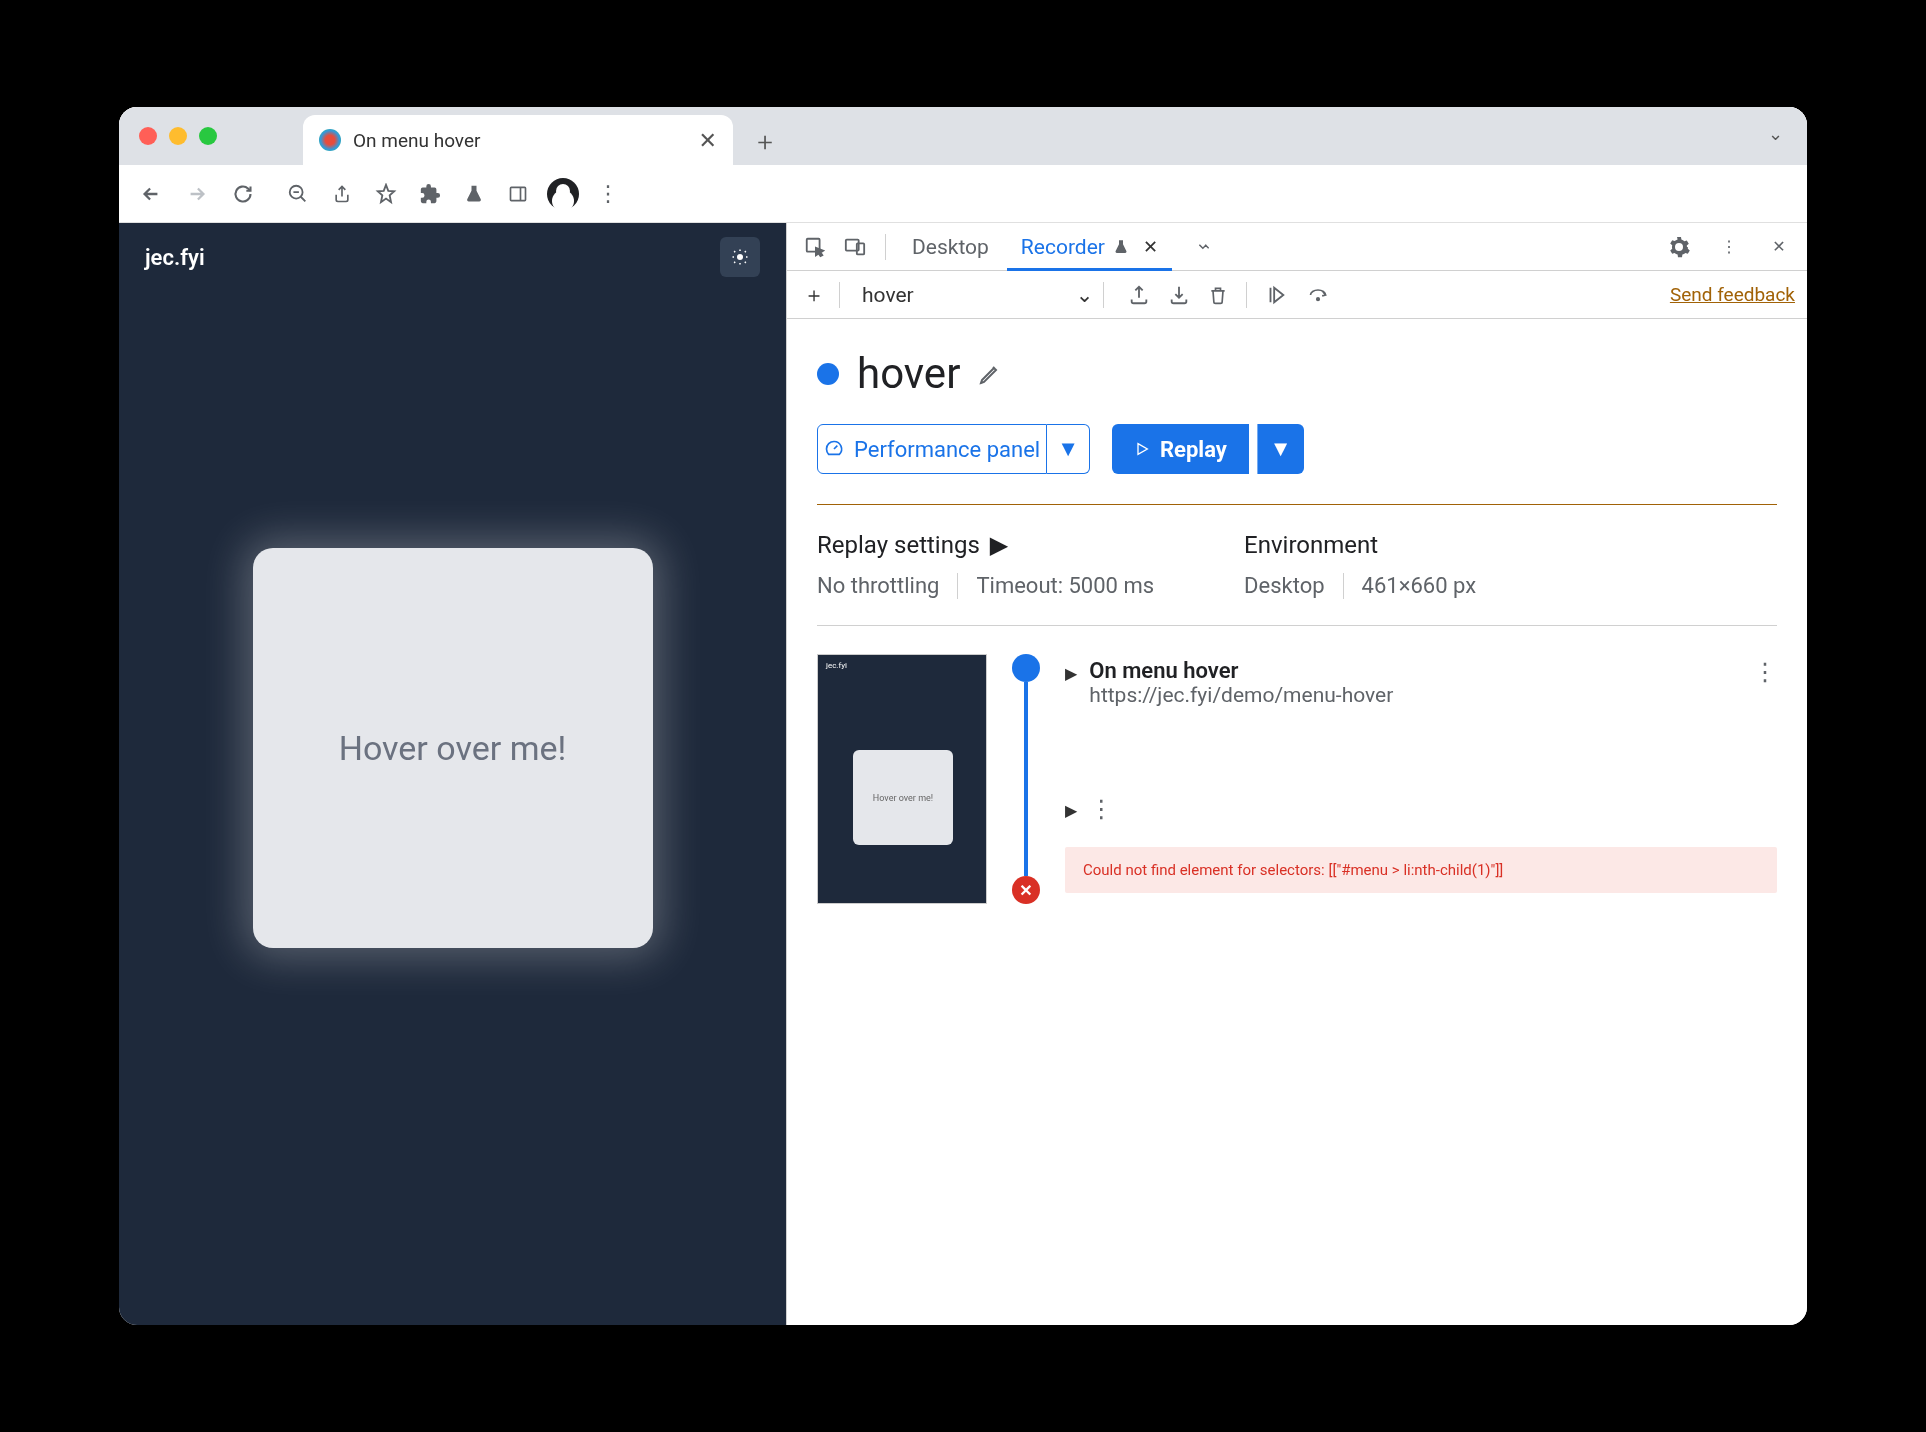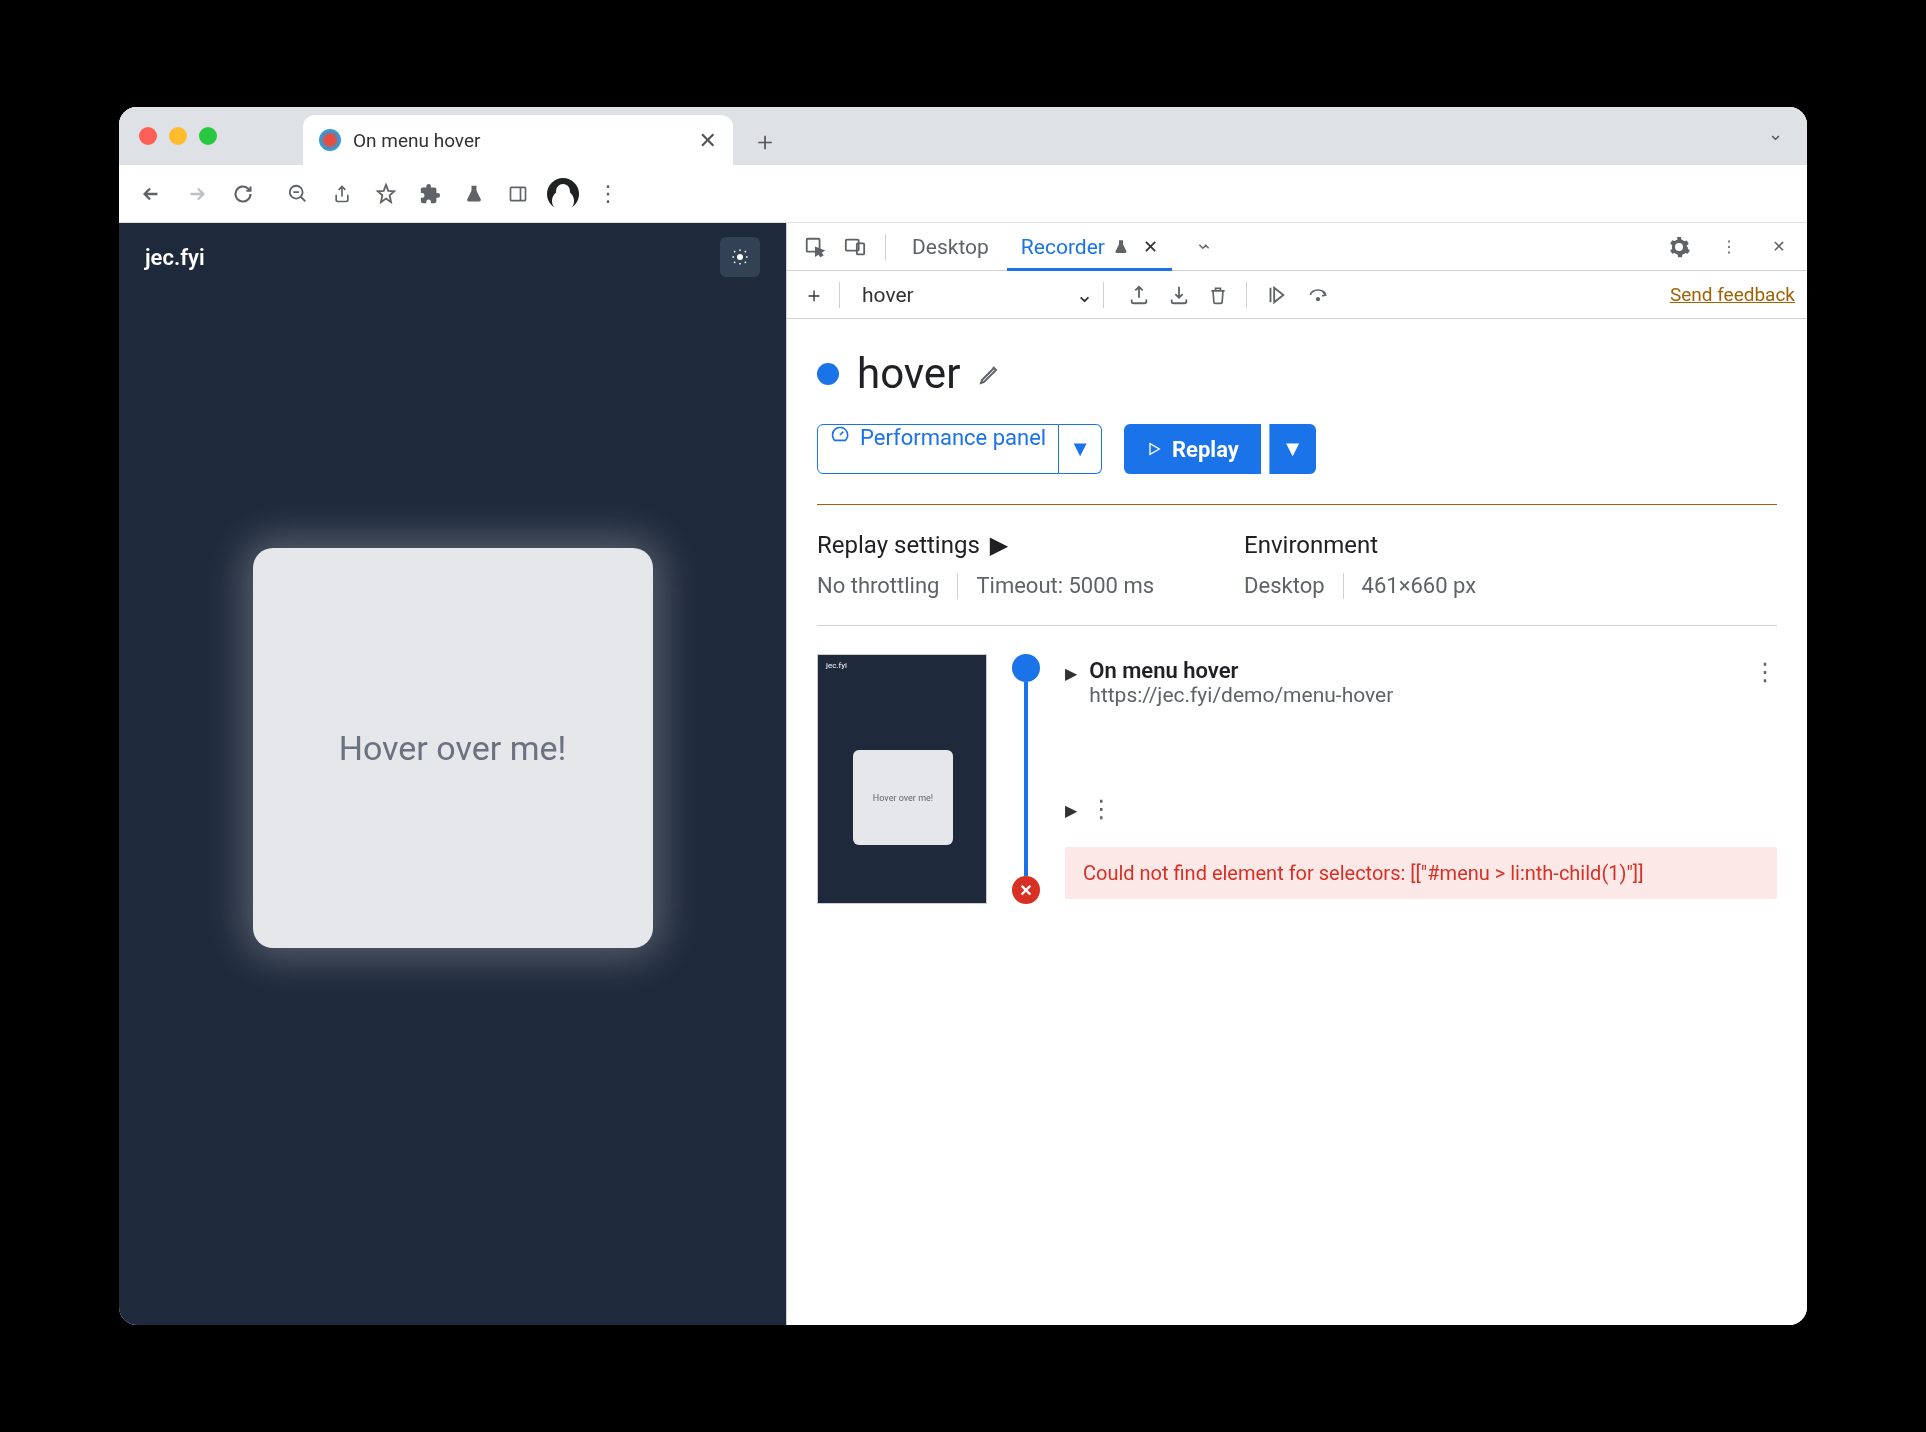--- a/index.html
+++ b/index.html
@@ -50,21 +50,21 @@
 .rec-name { padding: 0 12px; }
 .rec-chevron { margin-left: 140px; }
 .rec-icons { display: flex; gap: 18px; align-items: center; margin-left: 14px; }
 .rec-feedback { margin-left: auto; text-decoration: underline; color: #a16207; font-size: 19px; }
 .recorder-body { flex: 1; overflow: auto; padding: 30px 30px 0 30px; }
 .recording-title-row { display: flex; align-items: center; gap: 18px; margin-bottom: 26px; }
 .blue-dot-lg { width: 22px; height: 22px; border-radius: 50%; background: #1a73e8; }
 .recording-title { font-size: 42px; color: #202124; }
 .edit-pencil { color: #5f6368; font-size: 26px; }
 .action-row { display: flex; gap: 22px; margin-bottom: 30px; }
-.btn-outline { border: 1px solid #1a73e8; color: #1a73e8; background: #fff; height: 50px; border-radius: 6px; display: flex; align-items: flex-start; padding: 0 12px; font-size: 22px; gap: 10px; }
+.btn-outline { border: 1px solid #1a73e8; color: #1a73e8; background: #fff; height: 50px; border-radius: 6px; display: flex; align-items: center; padding: 0 6px; font-size: 22px; gap: 10px; }
 .btn-split-right { border-left: 1px solid #1a73e8; padding: 0 10px; display: flex; align-items: center; }
 .btn-primary { background: #1a73e8; color: #fff; height: 50px; border-radius: 6px; display: flex; align-items: center; padding: 0 22px; font-size: 22px; gap: 10px; font-weight: 700; }
 .btn-primary-split { border-left: 1px solid rgba(255,255,255,0.4); padding: 0 12px; margin-left: 8px; display: flex; align-items: center; }
 .settings-section { border-top: 1px solid #a16207; padding: 26px 0; display: flex; gap: 90px; }
 .settings-col { display: flex; flex-direction: column; gap: 14px; }
 .settings-head { font-size: 24px; color: #202124; display: flex; align-items: center; gap: 10px; }
 .settings-row { font-size: 22px; color: #5f6368; display: flex; gap: 18px; }
 .settings-row .vline { width: 1px; height: 26px; background: #d0d0d0; }
 .steps-section { border-top: 1px solid #d0d0d0; padding: 28px 0; display: flex; gap: 22px; }
 .step-thumb { width: 170px; height: 250px; background: #1e293b; border: 1px solid #ccc; position: relative; flex-shrink: 0; }
@@ -76,21 +76,21 @@
 .tl-dot-red { width: 28px; height: 28px; border-radius: 50%; background: #d93025; color: #fff; display: flex; align-items: center; justify-content: center; font-size: 16px; font-weight: bold; }
 .steps-list { flex: 1; display: flex; flex-direction: column; }
 .step-item { display: flex; align-items: flex-start; gap: 12px; padding: 4px 0; position: relative; }
 .step-caret { font-size: 16px; color: #333; margin-top: 6px; }
 .step-text { flex: 1; }
 .step-title { font-size: 22px; color: #202124; font-weight: 600; }
 .step-title.normal { font-weight: 400; }
 .step-url { font-size: 21px; color: #5f6368; }
 .step-more { color: #5f6368; font-size: 24px; }
 .step-gap { height: 80px; }
-.error-box { background: #fce8e6; color: #d93025; padding: 14px 18px; font-size: 20px; margin-top: 20px; border-radius: 2px; }
+.error-box { background: #fce8e6; color: #d93025; padding: 14px 18px; font-size: 15px; margin-top: 20px; border-radius: 2px; }
 svg { display: block; }
 </style>
 </head>
 <body>
 
 <div class="browser-window">
 
   <div class="chrome-top">
     <div class="tab-strip">
       <div class="traffic-lights">

